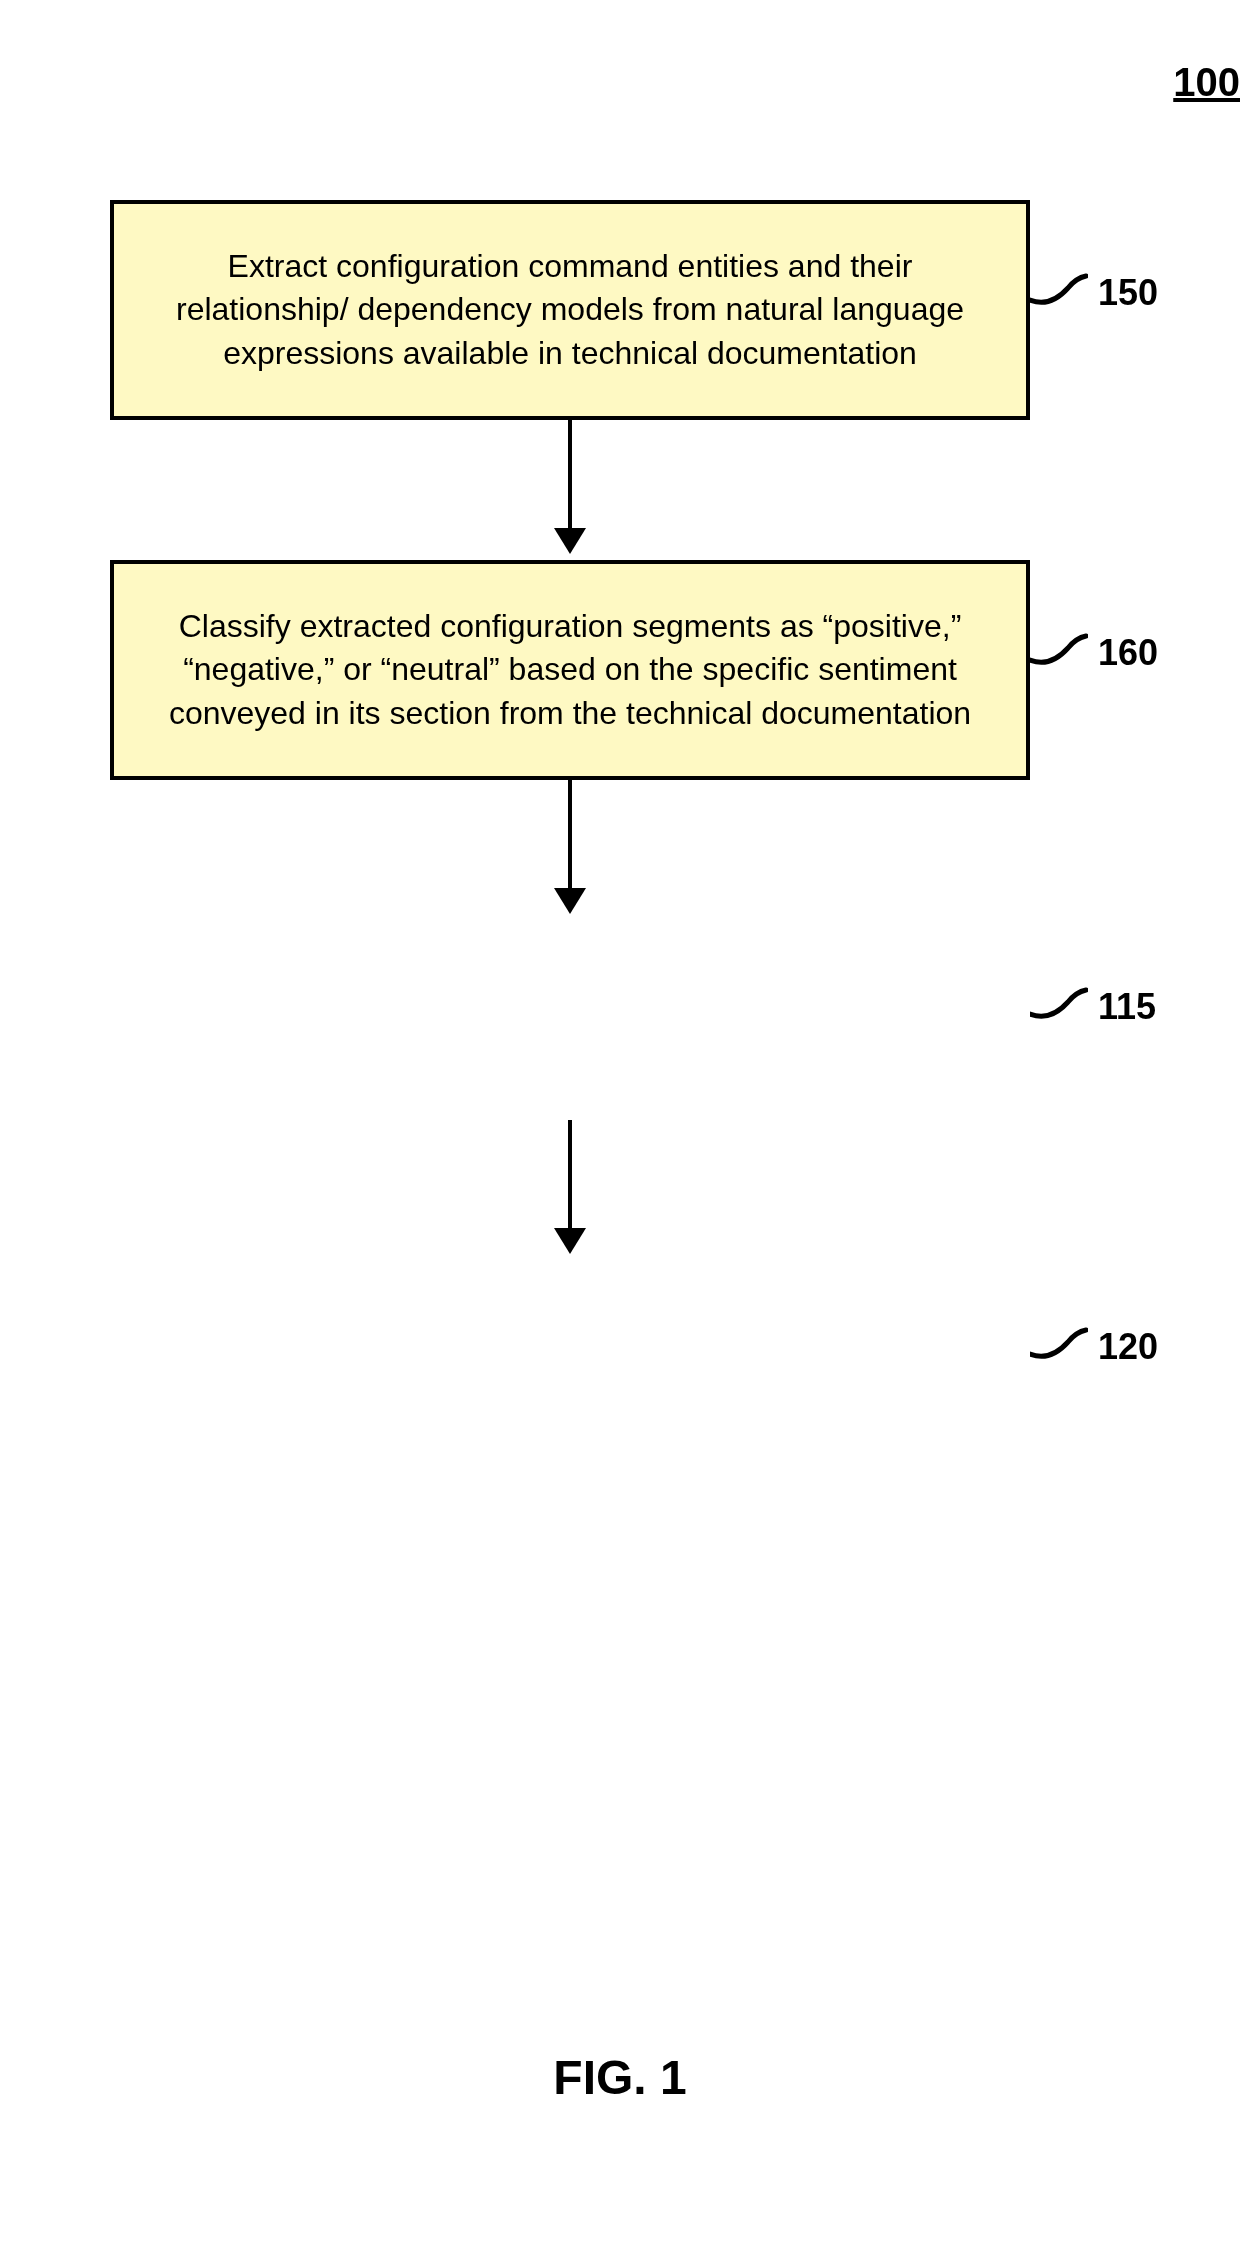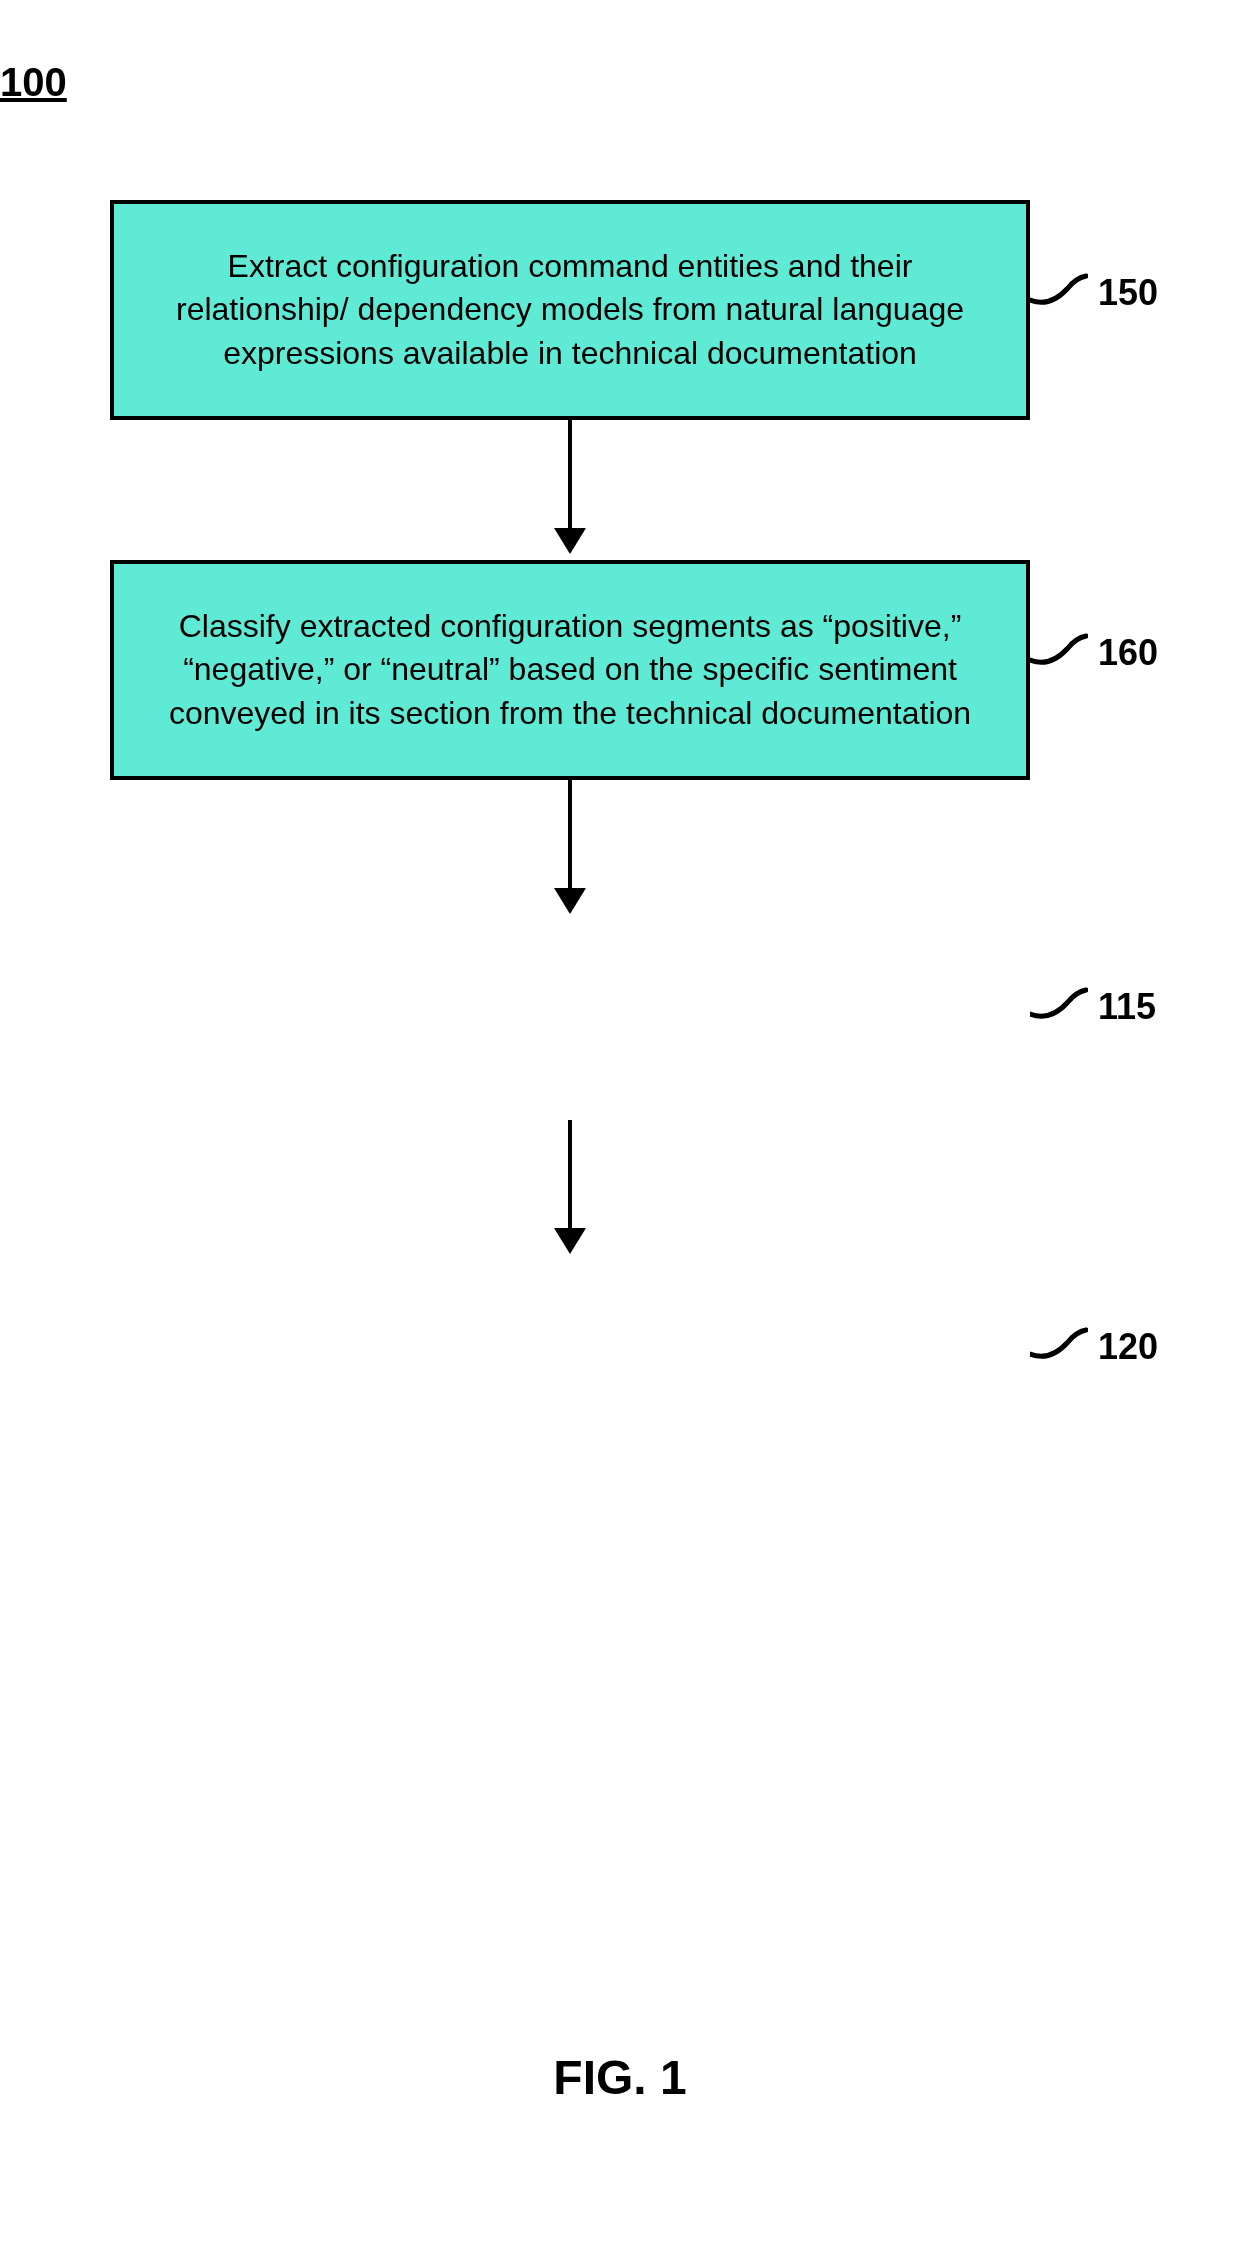--- a/index.html
+++ b/index.html
@@ -1,36 +1,36 @@
 <!DOCTYPE html>
 <html><head>
 <meta charset="utf-8">
 <style>
   * { box-sizing: border-box; margin: 0; padding: 0; }
   html, body { width: 1240px; height: 2252px; background: #fff; font-family: Arial, Helvetica, sans-serif; }
   .canvas { position: relative; width: 1240px; height: 2252px; }
   .title {
     position: absolute;
     left: 0; width: 1240px;
-    text-align: left;
+    text-align: right;
     font-weight: bold;
     font-size: 40px;
     text-decoration: underline;
   }
   .box {
     position: absolute;
     border: 4px solid #000;
     display: flex;
     align-items: center;
     justify-content: center;
     text-align: center;
     padding: 20px 40px;
     font-size: 32px;
     line-height: 1.35;
-    background: #5eead4;
+    background: #fef9c3;
   }
   .label {
     position: absolute;
     font-size: 36px;
     font-weight: bold;
   }
   .arrow {
     position: absolute;
     width: 0;
     border-left: 4px solid #000;

